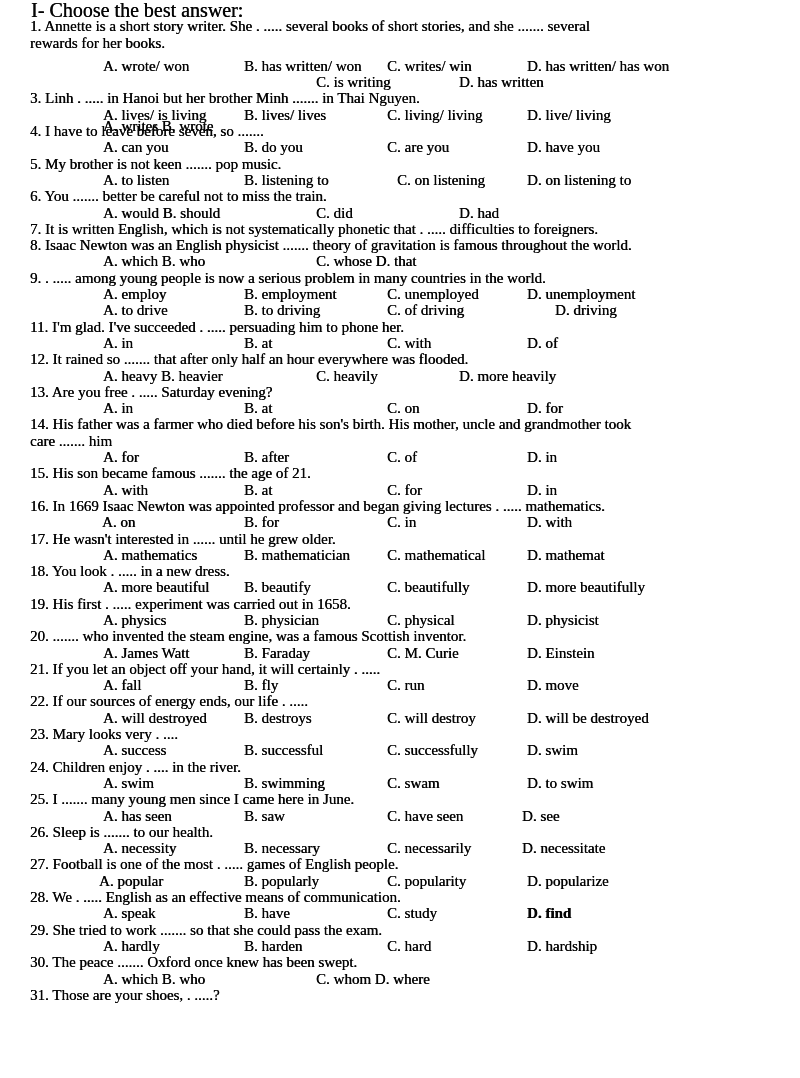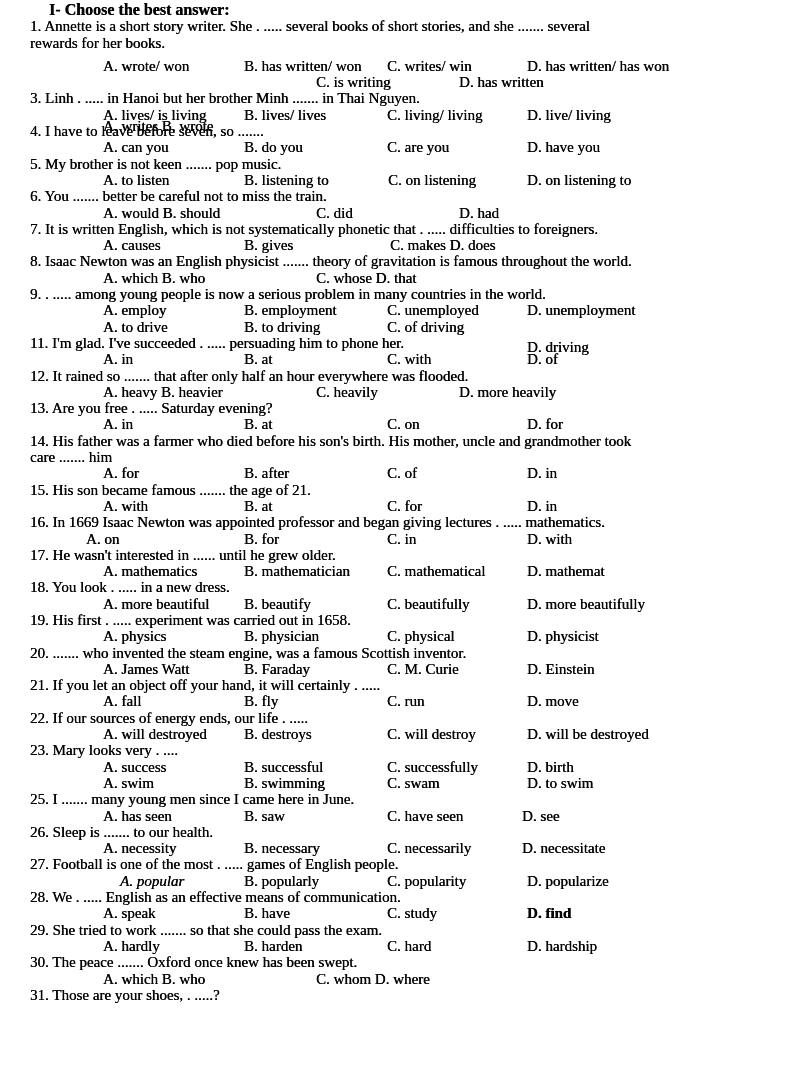--- a/index.html
+++ b/index.html
@@ -15,23 +15,23 @@
     background: #ffffff;
     font-family: "Liberation Serif", "DejaVu Serif", serif;
     font-size: 15px;
     line-height: 16.3px;
     color: #050505;
     padding-top: 2px;
     box-sizing: border-box;
     text-shadow: 0.35px 0 0 currentColor; 
   }
   .title {
-    font-weight: bold;
-    font-size: 16px;
-    padding-left: 49px;
+    font-weight: normal;
+    font-size: 20px;
+    padding-left: 31px;
     white-space: nowrap;
   }
   .stem {
     padding-left: 30px;
     white-space: nowrap;
   }
   .gap {
     height: 7px;
   }
   .opts {
@@ -75,52 +75,47 @@
       <div class="opts">
         <span class="opt" style="left: 103px;">A. can you</span>
         <span class="opt" style="left: 244px;">B. do you</span>
         <span class="opt" style="left: 387px;">C. are you</span>
         <span class="opt" style="left: 527px;">D. have you</span>
       </div>
       <div class="stem">5. My brother is not keen ....... pop music.</div>
       <div class="opts">
         <span class="opt" style="left: 103px;">A. to listen</span>
         <span class="opt" style="left: 244px;">B. listening to</span>
-        <span class="opt" style="left: 388px; text-align: right;">C. on listening</span>
+        <span class="opt" style="left: 397px; text-align: right;">C. on listening</span>
         <span class="opt" style="left: 527px;">D. on listening to</span>
       </div>
       <div class="stem">6. You ....... better be careful not to miss the train.</div>
       <div class="opts">
         <span class="opt" style="left: 103px;">A. would B. should</span>
         <span class="opt" style="left: 316px;">C. did</span>
         <span class="opt" style="left: 459px;">D. had</span>
       </div>
       <div class="stem">7. It is written English, which is not systematically phonetic that . ..... difficulties to foreigners.</div>
-      <div class="opts">
-        <span class="opt" style="left: 103px;">A. causes</span>
-        <span class="opt" style="left: 244px;">B. gives</span>
-        <span class="opt" style="left: 390px;">C. makes D. does</span>
-      </div>
       <div class="stem">8. Isaac Newton was an English physicist ....... theory of gravitation is famous throughout the world.</div>
       <div class="opts">
         <span class="opt" style="left: 103px;">A. which B. who</span>
         <span class="opt" style="left: 316px;">C. whose D. that</span>
       </div>
       <div class="stem">9. . ..... among young people is now a serious problem in many countries in the world.</div>
       <div class="opts">
         <span class="opt" style="left: 103px;">A. employ</span>
         <span class="opt" style="left: 244px;">B. employment</span>
         <span class="opt" style="left: 387px;">C. unemployed</span>
         <span class="opt" style="left: 527px;">D. unemployment</span>
       </div>
       <div class="opts">
         <span class="opt" style="left: 103px;">A. to drive</span>
         <span class="opt" style="left: 244px;">B. to driving</span>
         <span class="opt" style="left: 387px;">C. of driving</span>
-        <span class="opt" style="left: 527px; margin-top: 20px;">D. driving</span>
+        <span class="opt" style="left: 555px;">D. driving</span>
       </div>
       <div class="stem">11. I'm glad. I've succeeded . ..... persuading him to phone her.</div>
       <div class="opts">
         <span class="opt" style="left: 103px;">A. in</span>
         <span class="opt" style="left: 244px;">B. at</span>
         <span class="opt" style="left: 387px;">C. with</span>
         <span class="opt" style="left: 527px;">D. of</span>
       </div>
       <div class="stem">12. It rained so ....... that after only half an hour everywhere was flooded.</div>
       <div class="opts">
@@ -145,21 +140,21 @@
       </div>
       <div class="stem">15. His son became famous ....... the age of 21.</div>
       <div class="opts">
         <span class="opt" style="left: 103px;">A. with</span>
         <span class="opt" style="left: 244px;">B. at</span>
         <span class="opt" style="left: 387px;">C. for</span>
         <span class="opt" style="left: 527px;">D. in</span>
       </div>
       <div class="stem">16. In 1669 Isaac Newton was appointed professor and began giving lectures . ..... mathematics.</div>
       <div class="opts">
-        <span class="opt" style="left: 86px; font-family: Liberation Serif, serif;">A. on</span>
+        <span class="opt" style="left: 102px; font-family: Liberation Serif, serif;">A. on</span>
         <span class="opt" style="left: 244px;">B. for</span>
         <span class="opt" style="left: 387px;">C. in</span>
         <span class="opt" style="left: 527px;">D. with</span>
       </div>
       <div class="stem">17. He wasn't interested in ...... until he grew older.</div>
       <div class="opts">
         <span class="opt" style="left: 103px;">A. mathematics</span>
         <span class="opt" style="left: 244px;">B. mathematician</span>
         <span class="opt" style="left: 387px;">C. mathematical</span>
         <span class="opt" style="left: 527px;">D. mathemat</span>
@@ -197,22 +192,23 @@
         <span class="opt" style="left: 103px;">A. will destroyed</span>
         <span class="opt" style="left: 244px;">B. destroys</span>
         <span class="opt" style="left: 387px;">C. will destroy</span>
         <span class="opt" style="left: 527px;">D. will be destroyed</span>
       </div>
       <div class="stem">23. Mary looks very . ....</div>
       <div class="opts">
         <span class="opt" style="left: 103px;">A. success</span>
         <span class="opt" style="left: 244px;">B. successful</span>
         <span class="opt" style="left: 387px;">C. successfully</span>
-        <span class="opt" style="left: 527px;">D. birth</span>
-      </div>
+        <span class="opt" style="left: 527px;">D. swim</span>
+      </div>
+      <div class="stem">24. Children enjoy . .... in the river.</div>
       <div class="opts">
         <span class="opt" style="left: 103px;">A. swim</span>
         <span class="opt" style="left: 244px;">B. swimming</span>
         <span class="opt" style="left: 387px;">C. swam</span>
         <span class="opt" style="left: 527px;">D. to swim</span>
       </div>
       <div class="stem">25. I ....... many young men since I came here in June.</div>
       <div class="opts">
         <span class="opt" style="left: 103px;">A. has seen</span>
         <span class="opt" style="left: 244px;">B. saw</span>
@@ -221,21 +217,21 @@
       </div>
       <div class="stem">26. Sleep is ....... to our health.</div>
       <div class="opts">
         <span class="opt" style="left: 103px;">A. necessity</span>
         <span class="opt" style="left: 244px;">B. necessary</span>
         <span class="opt" style="left: 387px;">C. necessarily</span>
         <span class="opt" style="left: 522px;">D. necessitate</span>
       </div>
       <div class="stem">27. Football is one of the most . ..... games of English people.</div>
       <div class="opts">
-        <span class="opt" style="left: 120px; font-style: italic;">A. popular</span>
+        <span class="opt" style="left: 99px;">A. popular</span>
         <span class="opt" style="left: 244px;">B. popularly</span>
         <span class="opt" style="left: 387px;">C. popularity</span>
         <span class="opt" style="left: 527px;">D. popularize</span>
       </div>
       <div class="stem">28. We . ..... English as an effective means of communication.</div>
       <div class="opts">
         <span class="opt" style="left: 103px;">A. speak</span>
         <span class="opt" style="left: 244px;">B. have</span>
         <span class="opt" style="left: 387px;">C. study</span>
         <span class="opt" style="left: 527px; font-weight: bold;">D. find</span>

